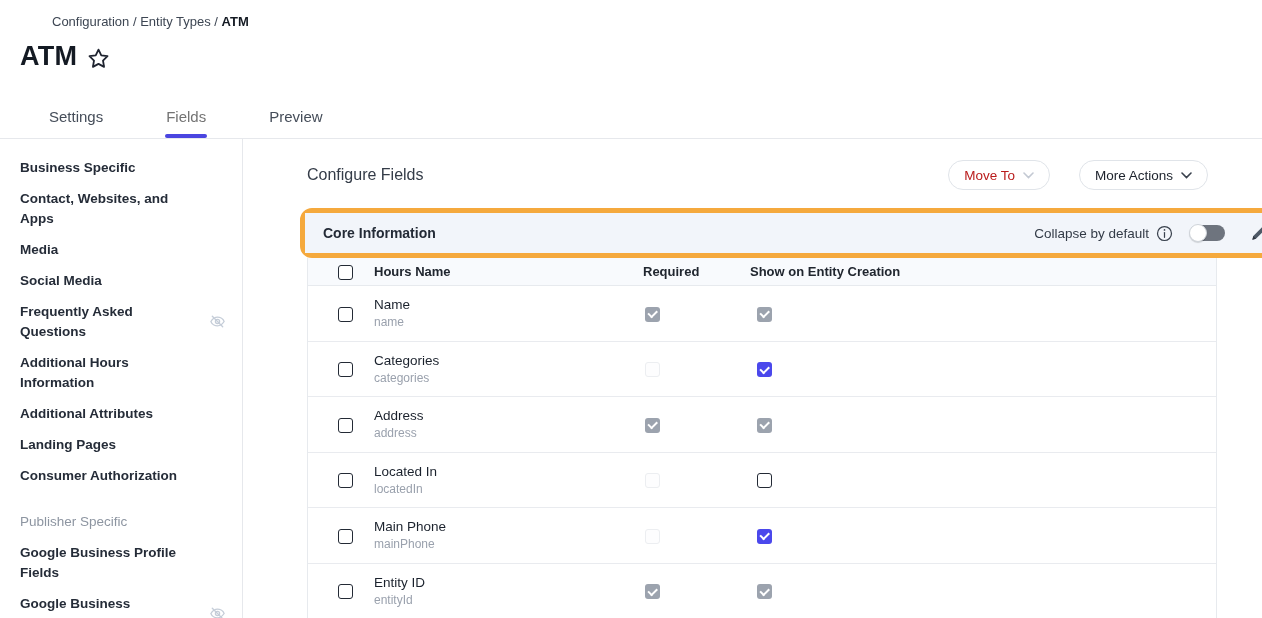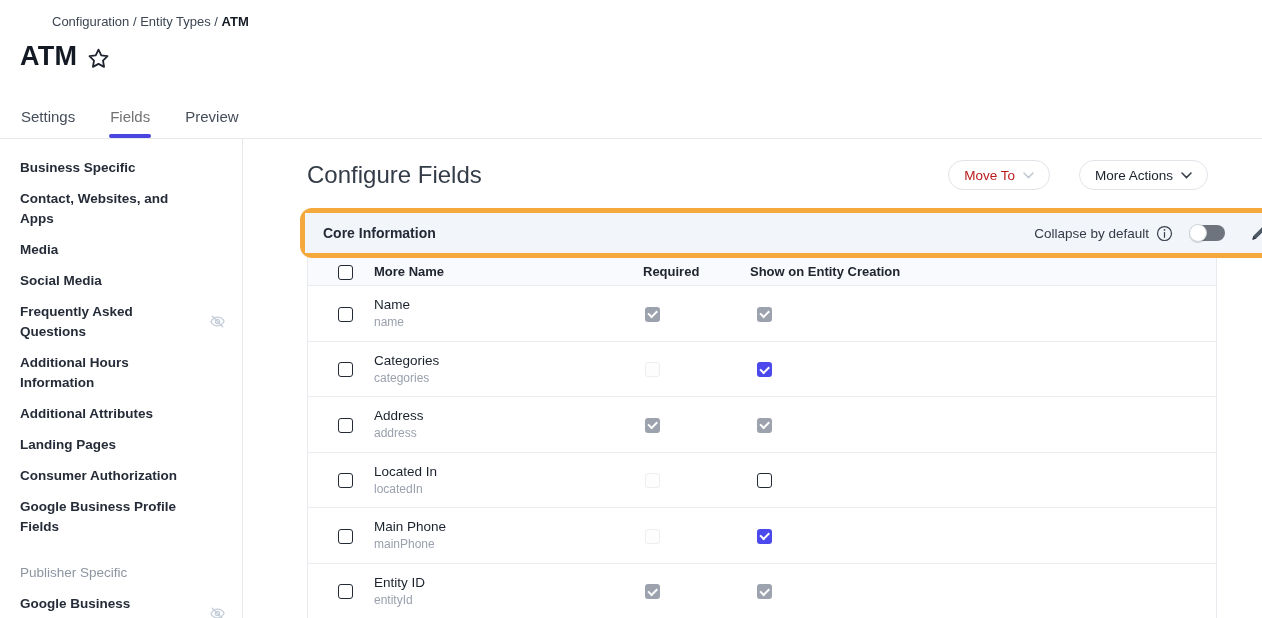--- a/index.html
+++ b/index.html
@@ -8,40 +8,40 @@
 
   
   .top { padding:14px 20px 0 20px; }
   .breadcrumb { font-size:13px; color:#3d4653;margin-left:32px; }
   .breadcrumb b { color:#141a23; font-weight:700; }
   .title-row { display:flex; align-items:center; gap:10px; margin-top:12px; }
   .page-title { font-size:27px; font-weight:700; color:#141a23; letter-spacing:.2px; }
   .star { display:inline-flex; margin-top:3px; cursor:pointer; }
 
   .tabbar { display:flex; gap:33px; padding:0 20px; margin-top:26px; border-bottom:1px solid #e6e8ec; }
-  .tab { position:relative; font-size:15px; color:#454d59; padding:10px 1px 13px 1px; cursor:pointer; }
+  .tab { position:relative; font-size:15px; color:#454d59; padding:10px 1px 13px 1px; cursor:pointer;margin-left:28px; }
   .tab.active { color:#737373; font-weight:500; }
   .tab.active::after { content:""; position:absolute; left:0; right:0; bottom:0;
     height:4px; border-radius:3px; background:#4a45e0; }
 
   
   .content { display:flex; height:479px; }
   .sidebar { width:243px; flex:none; border-right:1px solid #e6e8ec; padding-top:13px; overflow:hidden; }
   .side-list { list-style:none; }
   .side-item { display:flex; align-items:center; padding:5.5px 16px 5.5px 20px; cursor:pointer; }
   .side-label { font-size:13.5px; line-height:20px; font-weight:700; color:#252c38; max-width:162px; }
   .side-item.has-icon .side-label { max-width:136px; }
   .side-item.section { margin-top:15px; cursor:default; }
   .side-item.section .side-label { font-weight:400; color:#8d95a1; }
   .eye-icon { margin-left:auto; display:none; line-height:0; }
   .side-item.has-icon .eye-icon { display:block; }
 
   .main { flex:1; padding:21px 0 0 64px; position:relative; }
   .main-head { width:910px; display:flex; align-items:center; justify-content:space-between; }
-  .h-configure { font-size:24px; font-weight:400; color:#343c48; }
+  .h-configure { font-size:16px; font-weight:400; color:#343c48; }
   .btn-group { display:flex; gap:29px; align-items:center; margin-right:9px; }
   .pill { display:flex; align-items:center; gap:8px; height:30px; padding:0 15px;
     border:1px solid #e0e4e9; border-radius:16px; background:#fff; font-size:13.5px; cursor:pointer; }
   .pill.disabled { color:#b91c1c; cursor:default; }
   .pill.dark { color:#1c222c; font-weight:500; }
 
   
   .hl-wrap { margin:18px 0 0 -7px; width:1030px; border:5px solid #f5a93d; border-radius:12px; }
   .core-bar { height:40px; background:#f2f5fa; display:flex; align-items:center; padding:0 17px 0 18px; }
   .core-title { font-size:14px; font-weight:700; color:#232a36; }
@@ -135,26 +135,26 @@
 
     </li>
         <li class="side-item">
       <span class="side-label">Landing Pages</span>
 
     </li>
         <li class="side-item">
       <span class="side-label">Consumer Authorization</span>
 
     </li>
-        <li class="side-item">
-      <span class="side-label">Google Business Profile Fields</span>
-
-    </li>
         <li class="side-item section">
       <span class="side-label">Publisher Specific</span>
+
+    </li>
+        <li class="side-item">
+      <span class="side-label">Google Business Profile Fields</span>
 
     </li>
         <li class="side-item has-icon">
       <span class="side-label">Google Business Profile Attributes</span>
       <span class="eye-icon">
         <svg width="17" height="17" viewBox="0 0 18 18" fill="none" stroke="#c5cdd8" stroke-width="1.4" stroke-linecap="round">
           <path d="M2 9c2.2-3.4 5-4.6 7-4.6S14.8 5.6 16 9c-2.2 3.4-5 4.6-7 4.6S3.2 12.4 2 9z"></path>
           <circle cx="9" cy="9" r="2.2"></circle>
           <path d="M3.5 3.5l11 11" stroke="#c5cdd8"></path>
         </svg>
@@ -211,21 +211,21 @@
               <path d="M3.5 4.3l.6 10.2c0 .5.4.9.9.9h6c.5 0 .9-.4.9-.9l.6-10.2" fill="#4e5966" stroke="#4e5966"></path>
             </svg>
           </span>
         </div>
       </div>
     </div>
 
     <div class="tbl">
       <div class="trow thead">
         <div class="cell-cb"><span class="cb cb--off"></span></div>
-        <div class="th">More Name</div>
+        <div class="th">Hours Name</div>
         <div class="th">Required</div>
         <div class="th">Show on Entity Creation</div>
       </div>
       <div id="tbody">
           <div class="trow tbody-row">
         <div class="cell-cb"><span class="cb cb--off row-cb"></span></div>
         <div>
           <div class="fname">Name</div>
           <div class="fapi">name</div>
         </div>

